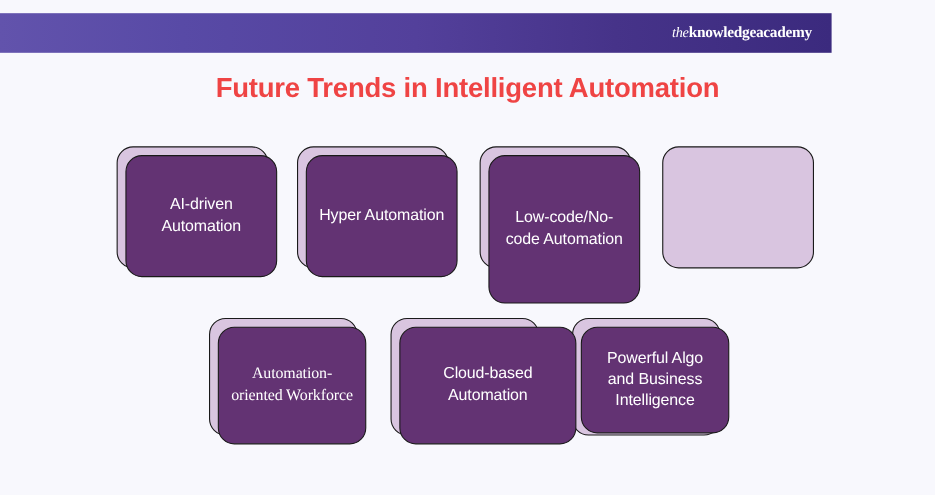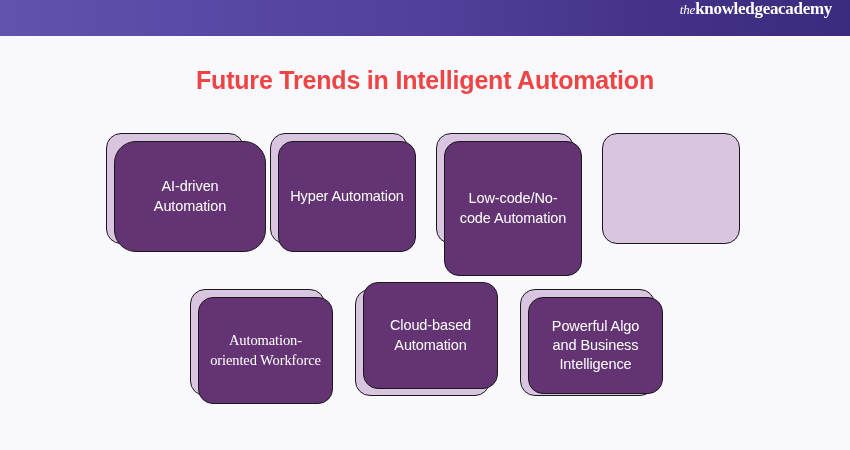--- a/index.html
+++ b/index.html
@@ -12,45 +12,46 @@
     background: #f8f8fd;
     font-family: "Liberation Sans", sans-serif;
     overflow: hidden;
     position: relative;
   }
 
   
   .header {
     position: absolute;
     left: 0;
-    top: 0;
-    width: 850px;
+    top: 12px;
+    width: 756px;
     height: 36px;
     background: linear-gradient(90deg, #6253ac 0%, #584aa6 22%, #53409b 50%, #463389 74%, #3b2a7e 100%);
     display: flex;
+    align-items: center;
     justify-content: flex-end;
   }
   .logo {
     margin-right: 18px;
     color: #ffffff;
     font-family: "Liberation Serif", serif;
     white-space: nowrap;
     line-height: 1;
     display: flex;
     align-items: baseline;
     letter-spacing: -0.2px;
   }
   .logo-the {
     font-style: italic;
     font-size: 13px;
     font-weight: 400;
   }
   .logo-main {
     font-weight: 700;
-    font-size: 17px;
+    font-size: 14px;
     letter-spacing: -0.3px;
   }
 
   
   .page-title {
     position: absolute;
     left: 0;
     top: 66px;
     width: 850px;
     text-align: center;
@@ -108,21 +109,21 @@
     <span class="logo-the">the</span>
       <span class="logo-main">knowledgeacademy</span>
   </div>
 </div>
 
 <div class="page-title">Future Trends in Intelligent Automation</div>
 
 <div class="board">
 
   <div class="card-shadow" style="left:106px; top:133px; width:138px; height:111px;"></div>
-  <div class="card" style="left:114px; top:141px; width:152px; height:111px;border-radius:22px;">
+  <div class="card" style="left:114px; top:141px; width:138px; height:111px;">
     <span class="card-label">AI-driven Automation</span>
   </div>
 
   <div class="card-shadow" style="left:270px; top:133px; width:138px; height:111px;"></div>
   <div class="card" style="left:278px; top:141px; width:138px; height:111px;align-items:center;">
     <span class="card-label">Hyper Automation</span>
   </div>
 
   <div class="card-shadow" style="left:436px; top:133px; width:138px; height:111px;"></div>
   <div class="card" style="left:444px; top:141px; width:138px; height:135px;">
@@ -130,21 +131,21 @@
   </div>
 
   <div class="card-shadow" style="left:602px; top:133px; width:138px; height:111px;"></div>
 
   <div class="card-shadow" style="left:190px; top:289px; width:135px; height:107px;"></div>
   <div class="card" style="left:198px; top:297px; width:135px; height:107px;font-family:Liberation Serif, serif;">
     <span class="card-label">Automation-oriented Workforce</span>
   </div>
 
   <div class="card-shadow" style="left:355px; top:289px; width:135px; height:107px;"></div>
-  <div class="card" style="left:363px; top:282px; width:135px; height:107px;text-align:center;">
+  <div class="card" style="left:363px; top:297px; width:161px; height:107px;text-align:center;">
     <span class="card-label">Cloud-based Automation</span>
   </div>
 
   <div class="card-shadow" style="left:520px; top:289px; width:135px; height:107px;"></div>
   <div class="card" style="left:528px; top:297px; width:135px; height:97px;">
     <span class="card-label">Powerful Algo and Business Intelligence</span>
   </div>
 
 </div>
 

